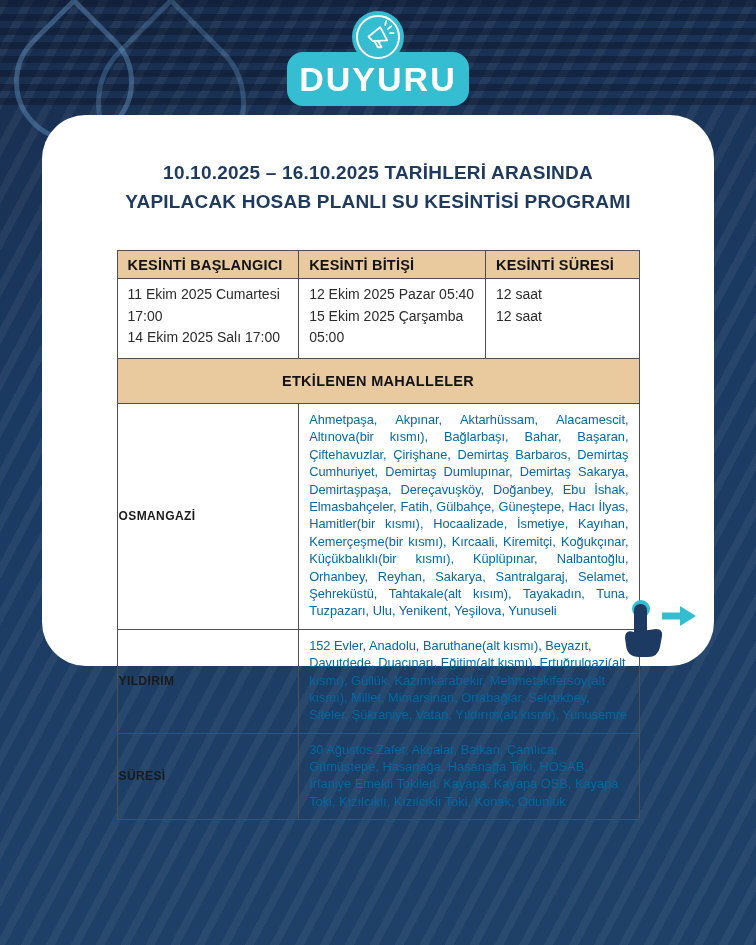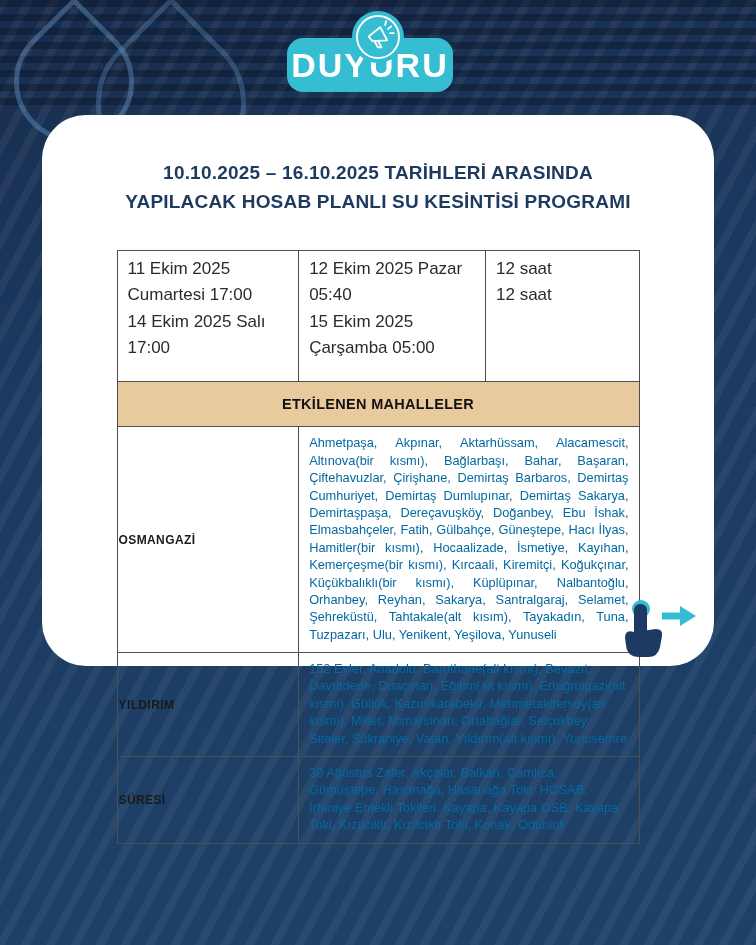--- a/index.html
+++ b/index.html
@@ -18,40 +18,40 @@
   .drop { position:absolute; border:5px solid rgba(104,156,202,0.42);
     border-radius:0 50% 50% 50%; transform:rotate(45deg); }
   .drop-1 { left:14px; top:22px; width:110px; height:110px; }
   .drop-2 { left:96px; top:28px; width:140px; height:140px; border-color:rgba(104,156,202,0.32); }
 
   
   .card { position:absolute; left:42px; top:115px; width:672px; height:551px;
     background:#ffffff; border-radius:44px; box-sizing:border-box; padding-top:44px; }
 
   
-  .badge { position:absolute; left:287px; top:38px; width:166px; height:54px;
+  .badge { position:absolute; left:287px; top:52px; width:182px; height:54px;
     border-radius:16px; display:flex; align-items:center; justify-content:center;
     color:#ffffff; font-weight:bold; font-size:34px; letter-spacing:2px; z-index:3; }
   .badge-circle { position:absolute; left:352px; top:11px; width:52px; height:52px;
     border-radius:50%; display:flex; align-items:center; justify-content:center; z-index:4; }
   .badge-circle::after { content:""; position:absolute; inset:4px;
     border:2px solid #ffffff; border-radius:50%; }
 
   
   .title { text-align:center; color:#1e3a5f; font-weight:bold; font-size:19px;
     line-height:1.5; letter-spacing:0.2px; margin:0 40px; }
 
   
   table.main { width:523px; margin:34px auto 0; border-collapse:collapse;
     color:#2e2e2e; font-size:13px; table-layout:fixed; }
   table.main th, table.main td { border:1px solid #4f4f4f; box-sizing:border-box; }
   th.col-head { text-align:left; padding:6px 10px 5px; font-size:14.5px;
     color:#121212; letter-spacing:0.2px; }
-  tr.dates-row td { padding:5px 10px 20px; vertical-align:top; line-height:1.55;
-    font-size:17px; color:#2b2b2b; }
+  tr.dates-row td { padding:5px 10px 9px; vertical-align:top; line-height:1.55;
+    font-size:14px; color:#2b2b2b; }
   tr.section-row td { text-align:center; font-weight:bold; font-size:14.5px;
     padding:14px 0; color:#121212; letter-spacing:0.3px; }
   td.district-name { text-align:left; font-weight:bold; font-size:12px;
     color:#1a1a1a; letter-spacing:0.4px; vertical-align:middle; }
   td.district-list { padding:7px 10px 9px; line-height:1.36; font-size:12.8px;
     color:#0369a1; vertical-align:middle; }
   td.district-list.justified { text-align:justify; }
 
   
   .swipe-hint { position:absolute; right:16px; bottom:6px; width:84px; height:64px; }
@@ -72,20 +72,25 @@
     <div>YAPILACAK HOSAB PLANLI SU KESİNTİSİ PROGRAMI</div>
   </div>
 
   <table class="main">
     <colgroup>
       <col style="width:34.8%">
         <col style="width:35.8%">
         <col style="width:29.4%">
     </colgroup>
     <tbody>
+        <tr>
+      <th class="col-head tan" style="background: rgb(233, 201, 158);">KESİNTİ BAŞLANGICI</th>
+      <th class="col-head tan" style="background: rgb(233, 201, 158);">KESİNTİ BİTİŞİ</th>
+      <th class="col-head tan" style="background: rgb(233, 201, 158);">KESİNTİ SÜRESİ</th>
+    </tr>
     <tr class="dates-row">
       <td>
         <div>11 Ekim 2025 Cumartesi 17:00</div>
         <div>14 Ekim 2025 Salı 17:00</div>
       </td>
       <td>
         <div>12 Ekim 2025 Pazar 05:40</div>
         <div>15 Ekim 2025 Çarşamba 05:00</div>
       </td>
       <td>

